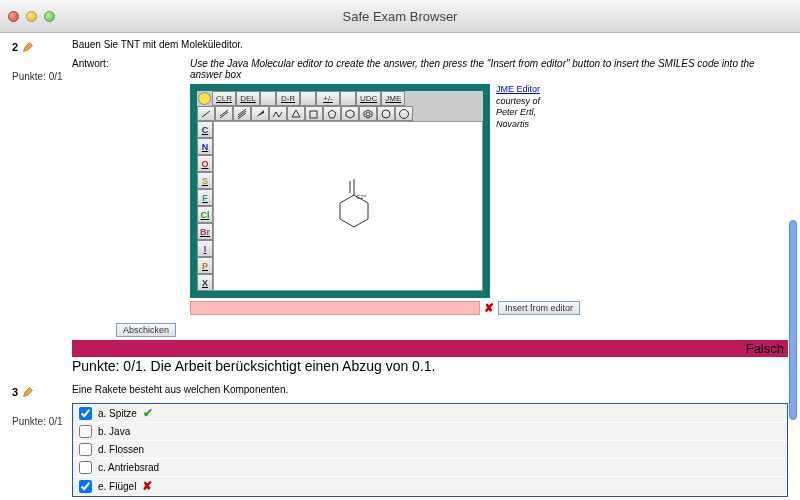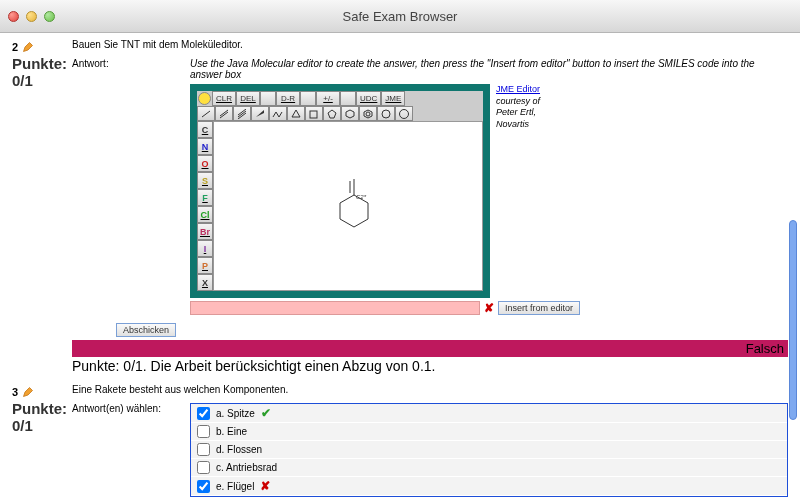--- a/index.html
+++ b/index.html
@@ -32,21 +32,21 @@
   .question {
     display: flex;
     margin-bottom: 10px;
   }
   .qside {
     width: 60px; flex-shrink: 0;
     padding-top: 2px;
   }
   .qnum { font-weight: bold; font-size: 11px; display: inline-flex; align-items: center; gap: 4px;}
   .pencil-icon { width: 12px; height: 12px; }
-  .points { font-size: 15px; color: #333; margin-top: 2px; font-weight: bold; }
+  .points { font-size: 10px; color: #333; margin-top: 18px; }
   .qbody { flex: 1; }
   .qtext { margin-bottom: 8px; }
   .label { margin-bottom: 4px; }
   .row { display: flex; }
   .row .label { width: 118px; flex-shrink: 0; }
   .instr { font-style: italic; font-size: 10px; margin-bottom: 4px; }
   .editor-wrap { display: flex; align-items: flex-start; }
   .editor {
     width: 300px;
     background: #cccccc;
@@ -329,30 +329,29 @@
         <span>3</span>
         <svg class="pencil-icon" viewBox="0 0 16 16">
             <path d="M2 14 L4 8 L10 2 L14 6 L8 12 L2 14 Z" fill="#f0a030" stroke="#c07010"></path>
           </svg>
       </div>
       <div class="points">Punkte: 0/1</div>
     </div>
     <div class="qbody">
       <div class="qtext">Eine Rakete besteht aus welchen Komponenten.</div>
       <div class="row">
-        <div class="label">Antwort(en) wählen:</div>
         <div class="choices" id="choices">
             <div class="choice">
               <input type="checkbox" checked="" style="">
               <span>a. Spitze</span>
               <span class="mark-correct">✔</span>
             </div>
             <div class="choice">
               <input type="checkbox" style="">
-              <span>b. Eine</span>
+              <span>b. Java</span>
             </div>
             <div class="choice">
               <input type="checkbox" style="">
               <span>d. Flossen</span>
             </div>
             <div class="choice">
               <input type="checkbox" style="">
               <span>c. Antriebsrad</span>
             </div>
             <div class="choice">

